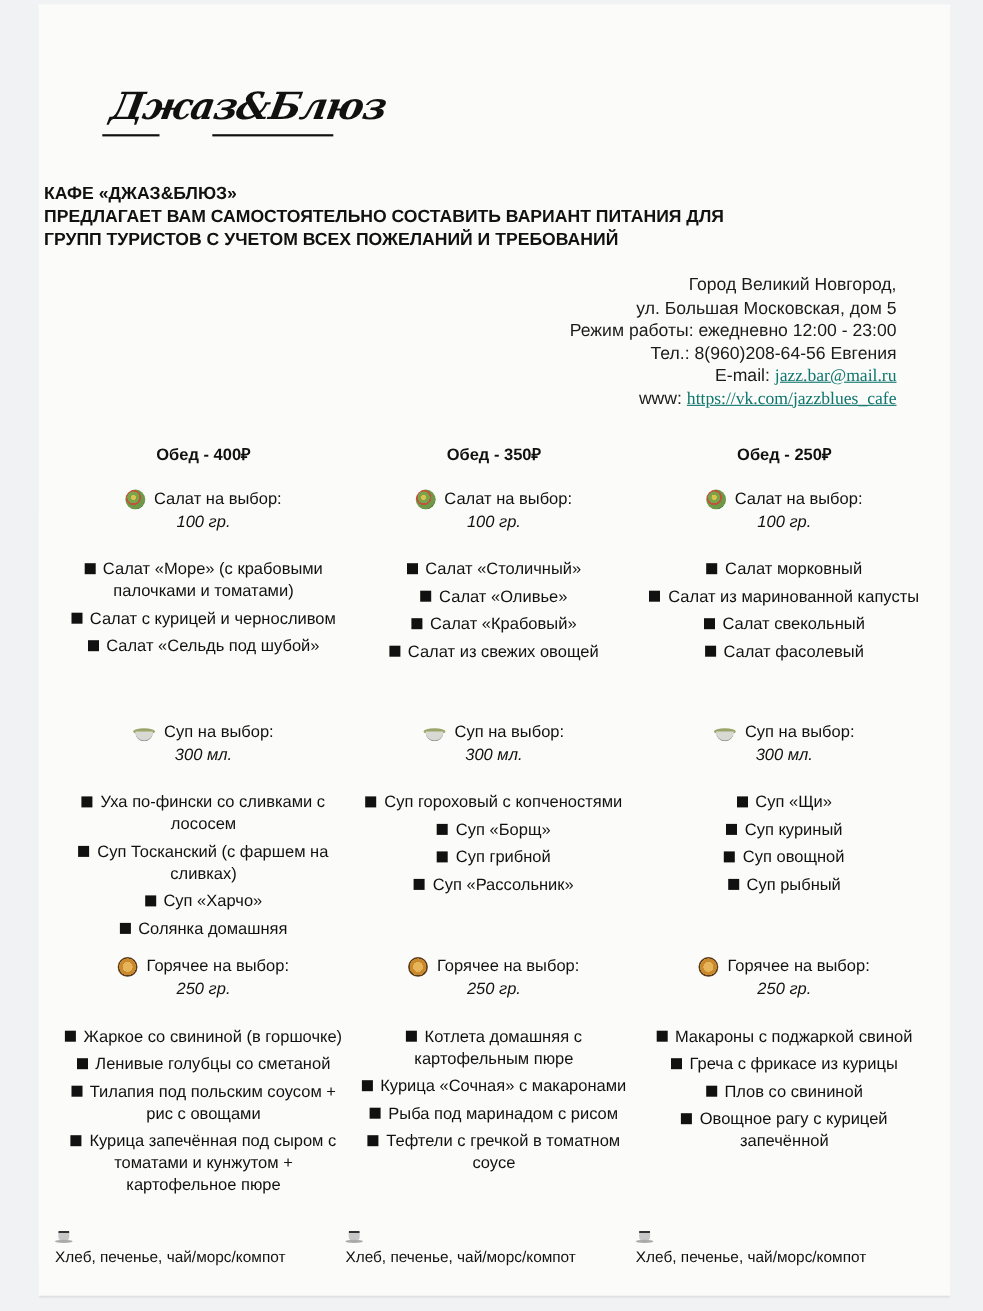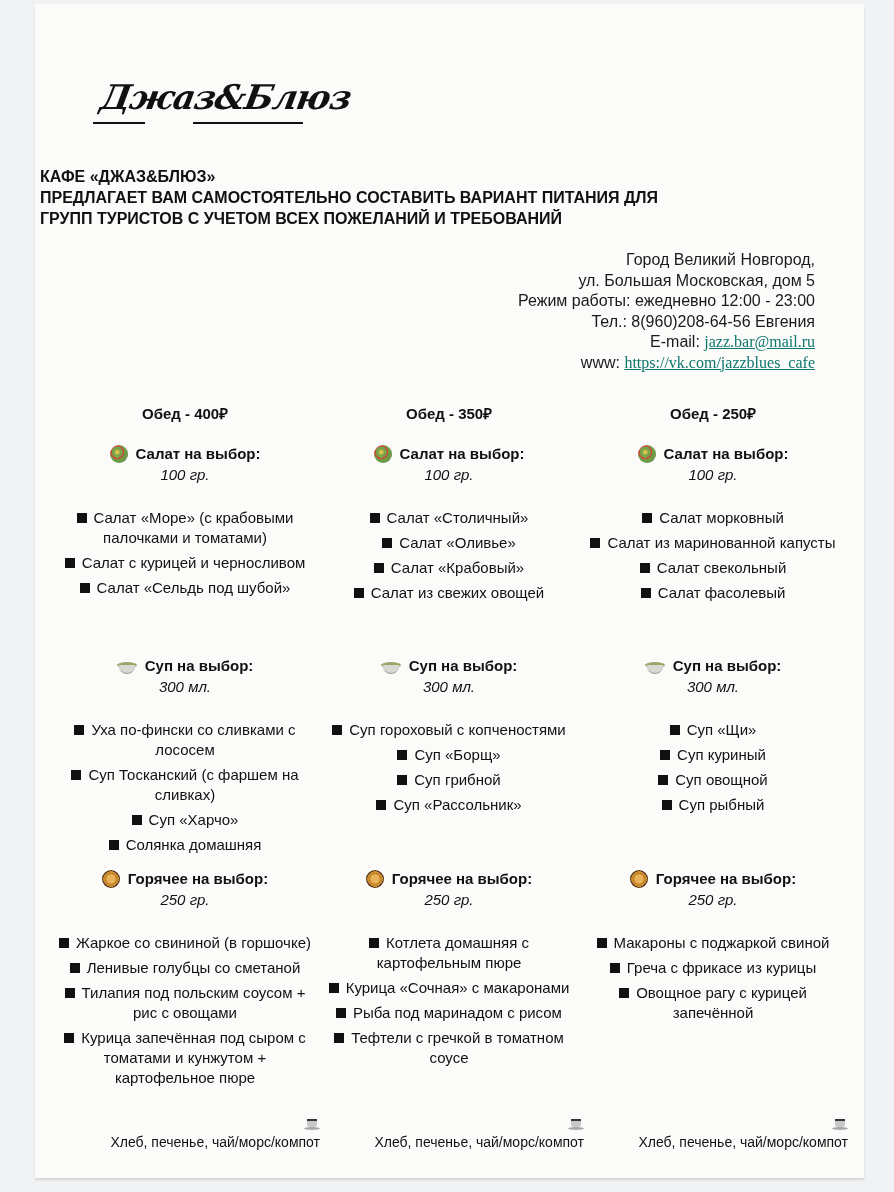--- a/index.html
+++ b/index.html
@@ -46,21 +46,21 @@
   }
   .contacts a { color: #0f766e; text-decoration: underline; font-family: Liberation Serif, serif; }
   .col {
     position: absolute; top: 405px; width: 270px;
     text-align: center;
   }
   .col-title {
     font-weight: bold; font-size: 15px; height: 18px; line-height: 18px;
   }
   .section-head {
-    font-weight: bold; font-size: 15px; line-height: 18px;
+    font-weight: normal; font-size: 15px; line-height: 18px;
     display: flex; justify-content: center; align-items: center; gap: 8px;
   }
   .portion {
     font-style: italic; font-size: 15px; line-height: 18px;
     margin-top: 3px;
   }
   .items { list-style: none; margin: 0; padding: 0; }
   .items li {
     font-size: 15px; line-height: 20px;
     margin-bottom: 5px;
@@ -96,21 +96,21 @@
   }
   .icon-cup::before {
     content: ""; position: absolute; left: 3px; top: 4px; width: 10px; height: 8px;
     border-radius: 0 0 5px 5px; background: #c8c8c8; border-top: 2px solid #333;
   }
   .icon-cup::after {
     content: ""; position: absolute; left: 0; top: 12px; width: 16px; height: 3px;
     border-radius: 50%; background: #aaa;
   }
   .footer-item {
-    position: absolute; top: 1115px; width: 270px; text-align: right;
+    position: absolute; top: 1115px; width: 270px; text-align: left;
     font-size: 14px; line-height: 18px;
   }
   .footer-item .cupwrap { display: block; height: 18px; }
   .gap-m { height: 24px; }
 </style>
 </head>
 <body>
 
 <div class="page"></div>
 
@@ -261,20 +261,21 @@
     <div class="col" style="left: 578px; top: 870px;">
       <div class="section-head">
         <span class="icon-hot"></span>
         <span>Горячее на выбор:</span>
       </div>
       <div class="portion">250 гр.</div>
       <div class="gap-m"></div>
       <ul class="items">
         <li><span class="bullet"></span><span>Макароны с поджаркой свиной</span></li>
         <li><span class="bullet"></span><span>Греча с фрикасе из курицы</span></li>
+        <li><span class="bullet"></span><span>Плов со свининой</span></li>
         <li><span class="bullet"></span><span>Овощное рагу с курицей запечённой</span></li>
       </ul>
     </div>
     <div class="footer-item" style="left: 578px;">
       <span class="cupwrap"><span class="icon-cup"></span></span>
       <div>Хлеб, печенье, чай/морс/компот</div>
     </div>
   </div>
 
 </body></html>

